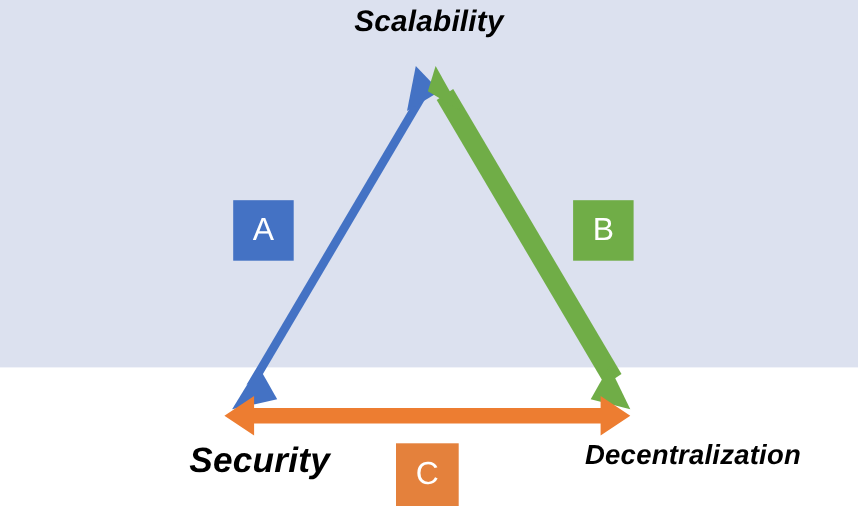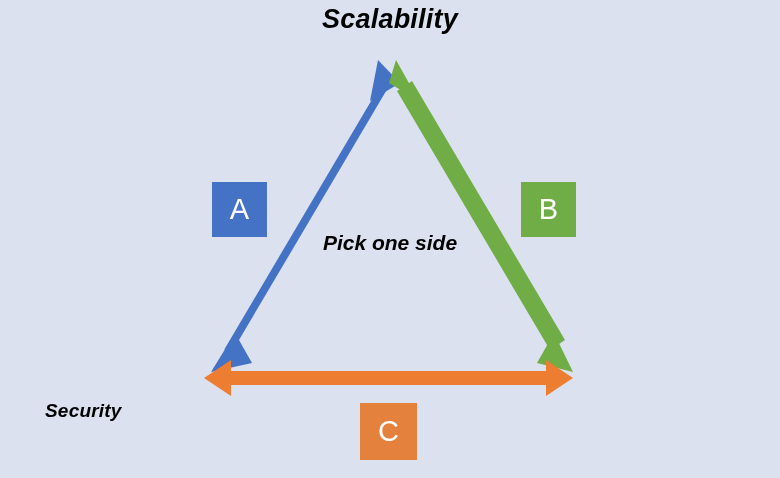--- a/index.html
+++ b/index.html
@@ -9,21 +9,21 @@
   }
   body {
     width: 780px;
     height: 478px;
     overflow: hidden;
     font-family: "Liberation Sans", sans-serif;
   }
   #slide {
     position: relative;
     width: 780px;
-    height: 478px;
+    height: 334px;
     background: #DCE1EF;
   }
   #trilemma-svg {
     position: absolute;
     left: 0;
     top: 0;
     width: 780px;
     height: 478px;
   }
 
@@ -40,23 +40,22 @@
     left: 0;
     top: 4px;
     width: 780px;
     text-align: center;
     font-size: 27px;
   }
   #label-security {
     left: 0;
     top: 400px;
     width: 300px;
-    text-align: left;
-    font-size: 19px;
-    margin-left: 45px;
+    text-align: right;
+    font-size: 32px;
   }
   #label-decentralization {
     left: 480px;
     top: 400px;
     width: 300px;
     text-align: center;
     font-size: 25px;
   }
 
   #center-note {
@@ -131,23 +130,23 @@
 
     <g>
       <polygon fill="#ED7D31" points="204,378 231,360 231,371 546,371 546,360 573,378 546,396 546,385 231,385 231,396"></polygon>
     </g>
   </svg>
 
   <div class="vertex-label" id="label-scalability">Scalability</div>
 
   <div class="vertex-label" id="label-security">Security</div>
 
+  <div class="vertex-label" id="label-decentralization">Decentralization</div>
 
   <div id="center-note">
-    <span class="note-line">Pick one side</span>
   </div>
 
   <div class="side-badge" id="badge-a">A</div>
 
   <div class="side-badge" id="badge-b">B</div>
 
   <div class="side-badge" id="badge-c">C</div>
 
 </div>
 

